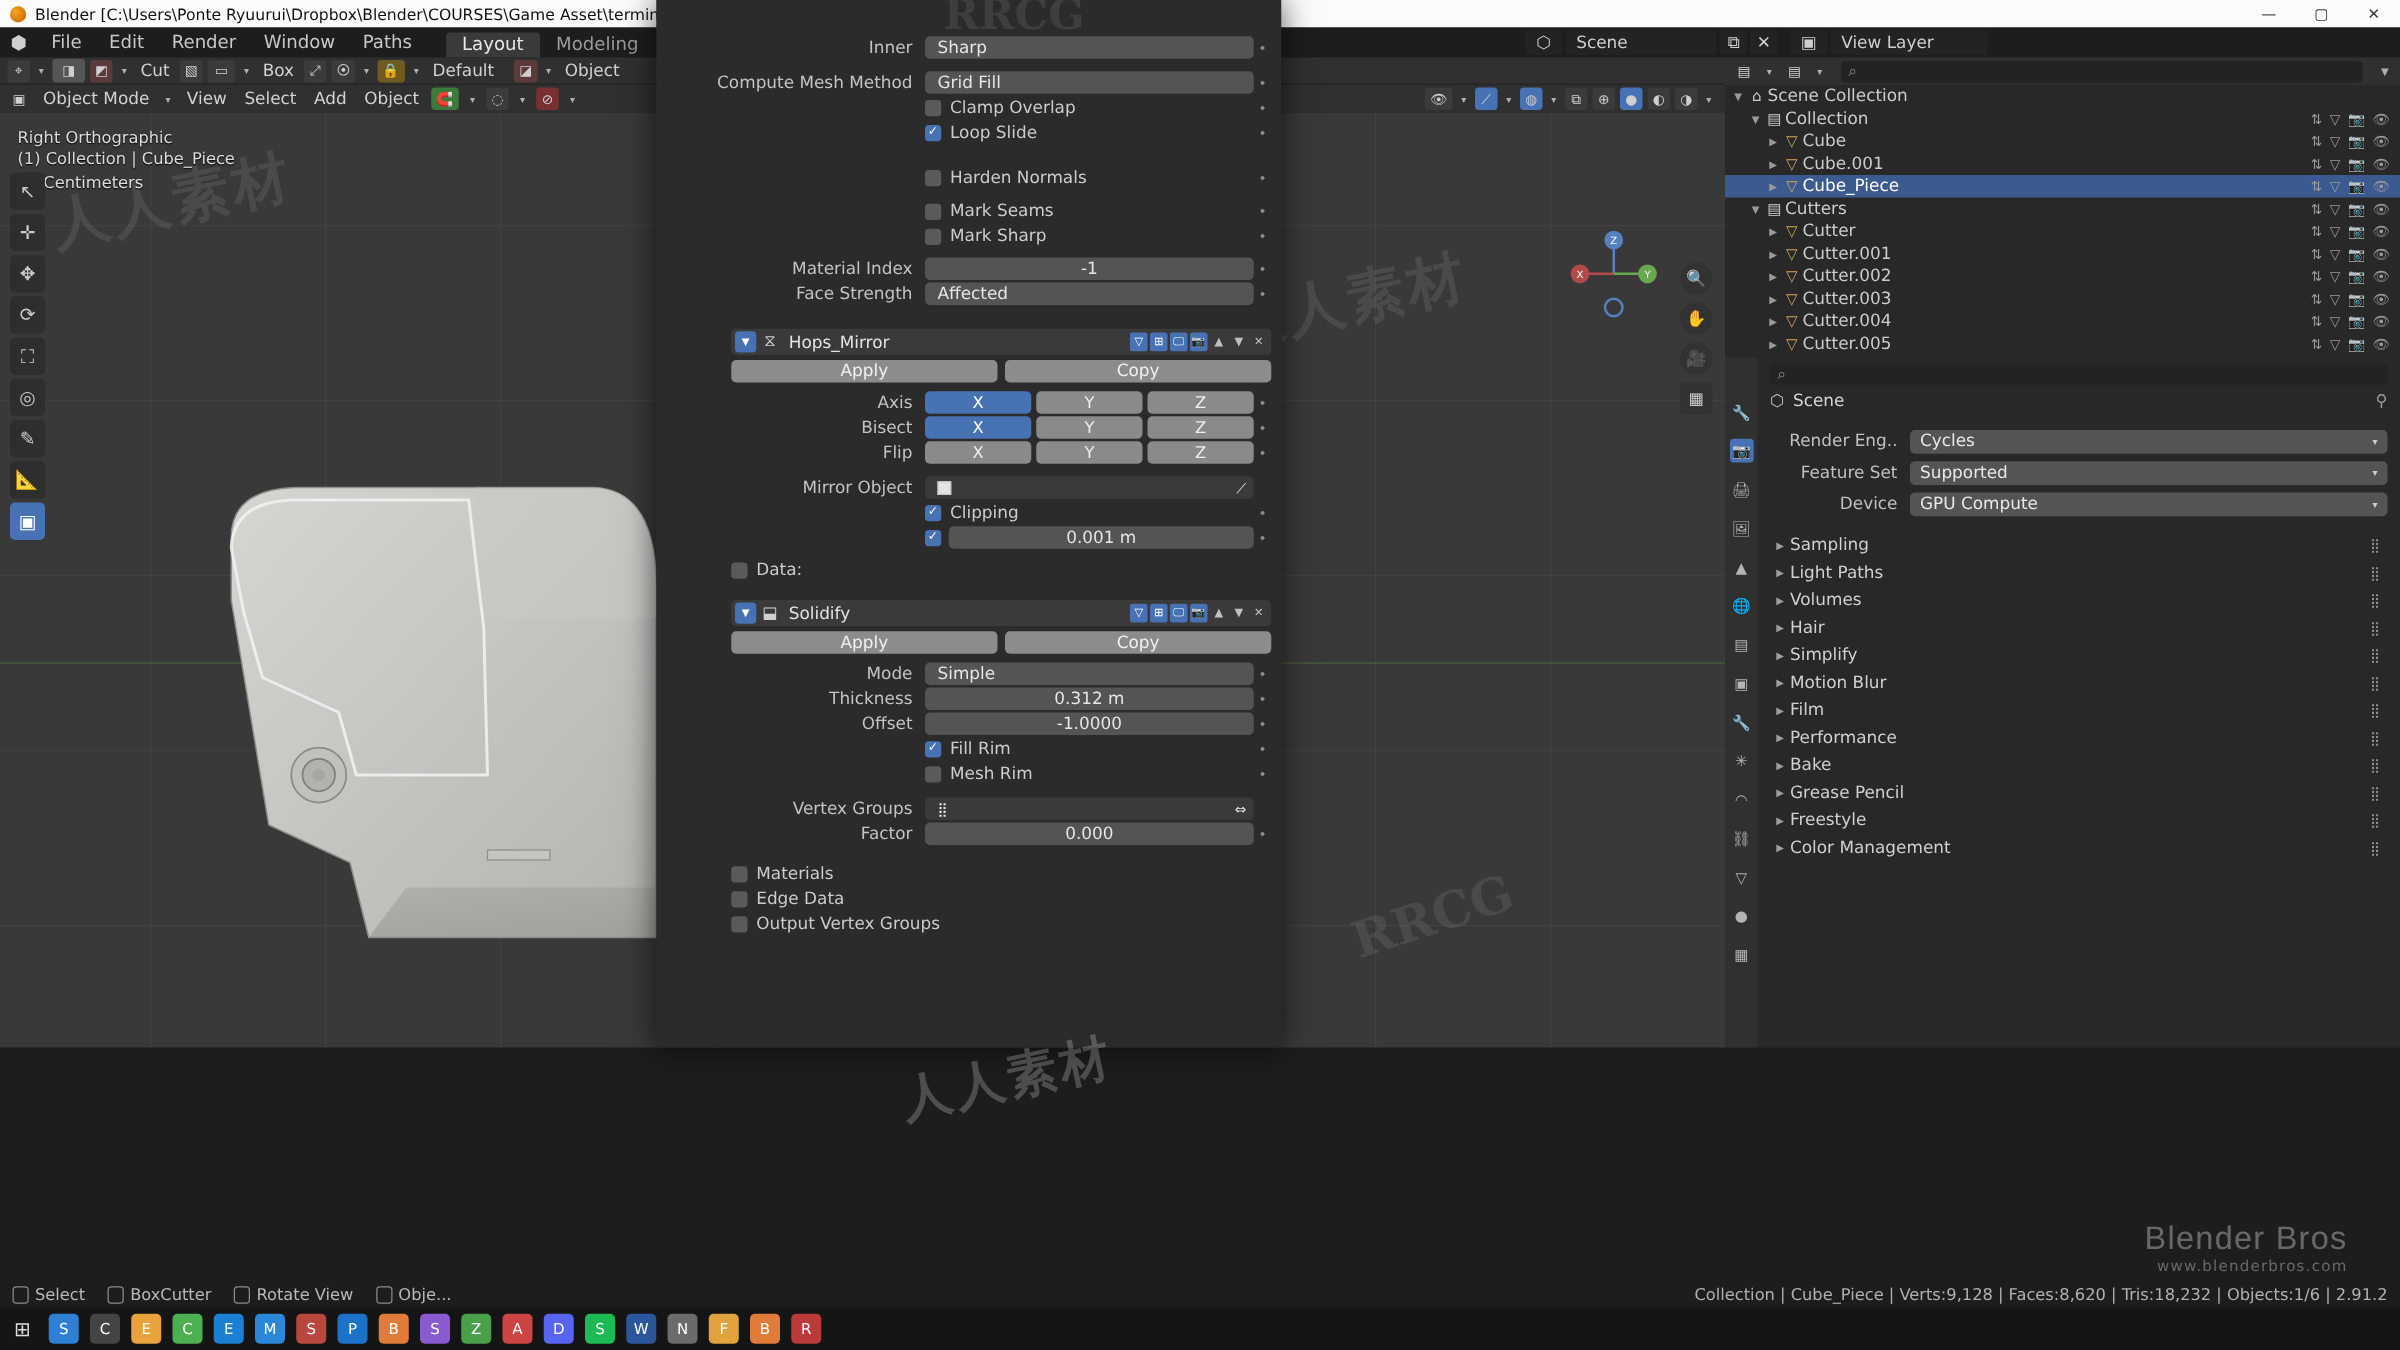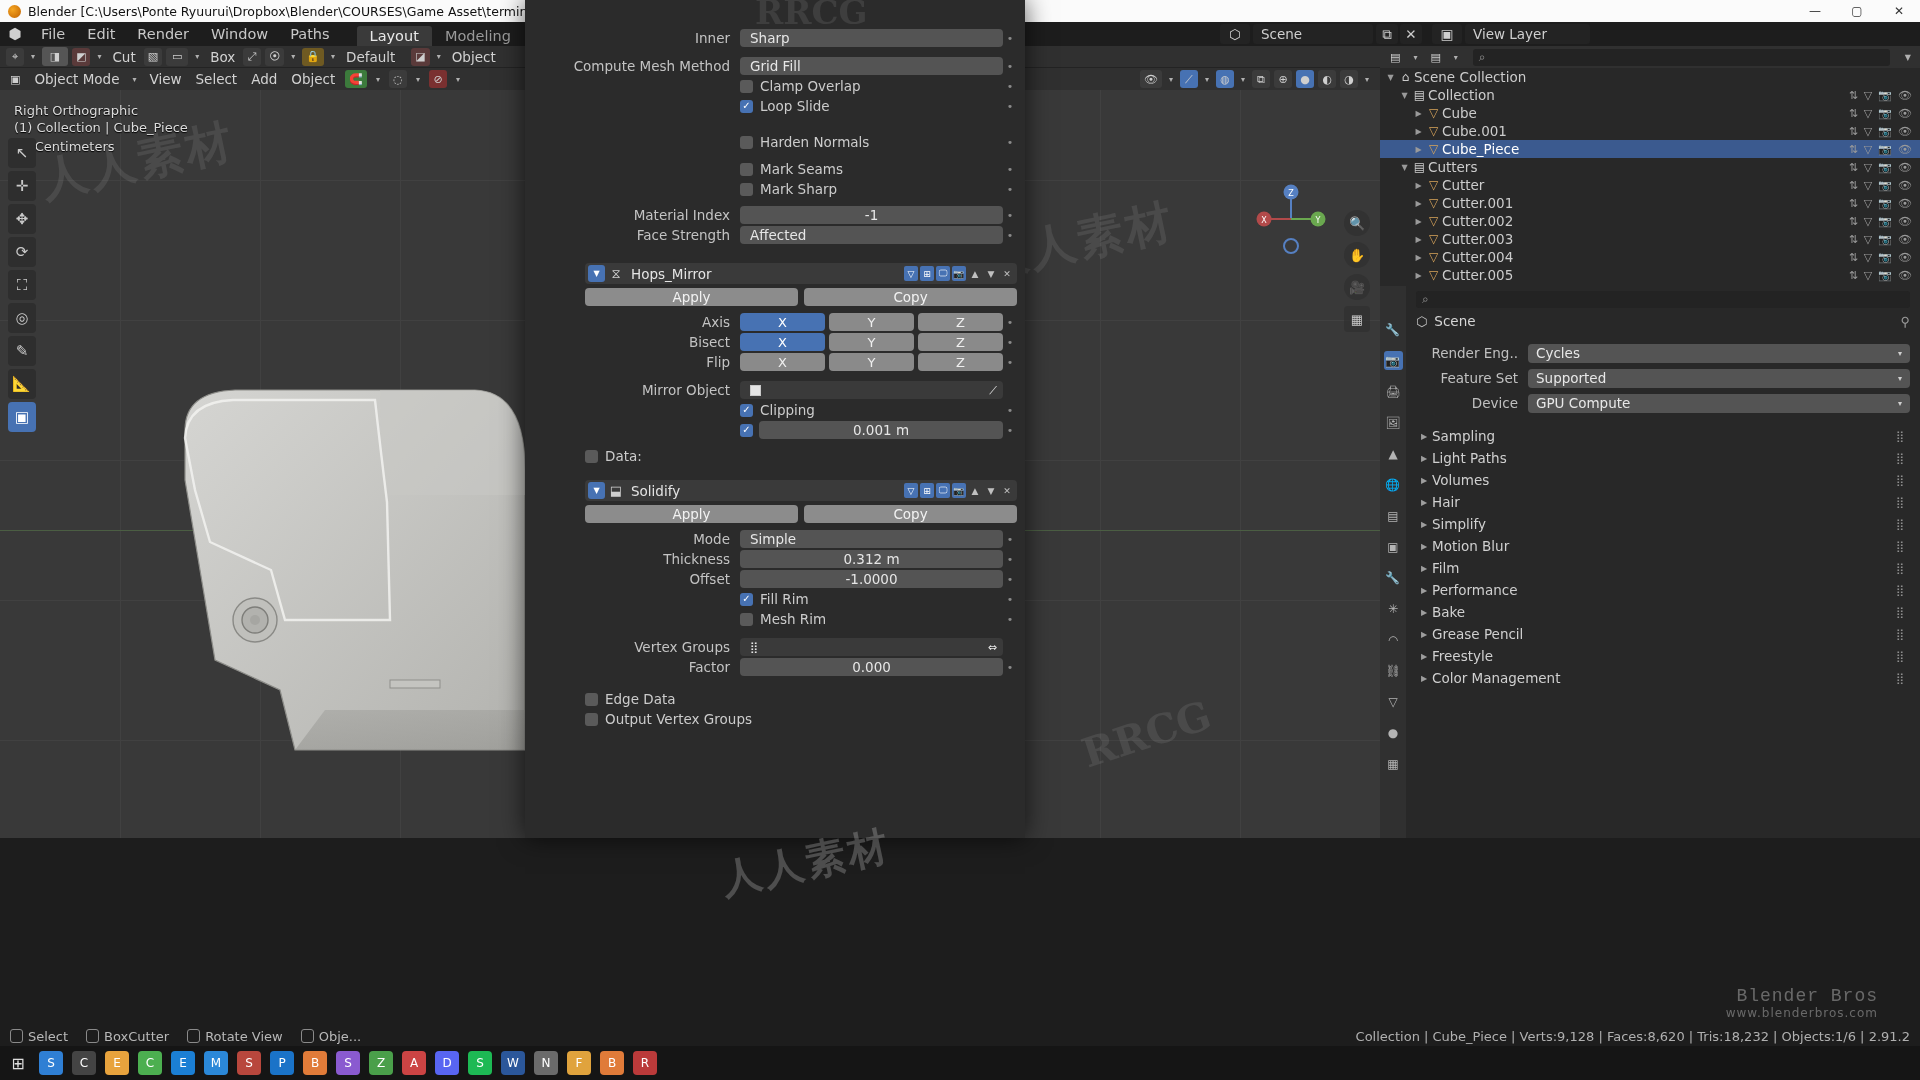--- a/index.html
+++ b/index.html
@@ -146,21 +146,21 @@
   .tkicon { width:24px; height:24px; border-radius:4px; display:flex;
     align-items:center; justify-content:center; font-size:12px; color:#fff; }
 
   
   .wm { position:absolute; color:rgba(255,255,255,.09); font-weight:bold;
     pointer-events:none; user-select:none; }
   .wm-cn { font-size:46px; transform:rotate(-12deg); letter-spacing:3px; }
   .wm-rr { font-size:40px; font-family:"DejaVu Serif", serif; transform:rotate(-18deg); }
   #bb { position:absolute; right:42px; bottom:60px; text-align:right;
     color:rgba(210,210,210,.42); }
-  #bb .t1 { font-size:18px; font-family:Liberation Mono, monospace; letter-spacing:1px; }
+  #bb .t1 { font-size:26px; font-family:Liberation Sans, sans-serif; letter-spacing:1px; }
   #bb .t2 { font-size:12px; letter-spacing:1px; }
 </style>
 </head>
 <body>
 
 <div id="titlebar">
   <div class="bicon"></div>
   <span>Blender [C:\Users\Ponte Ryuurui\Dropbox\Blender\COURSES\Game Asset\terminal2_save3.blend]</span>
   <div class="wbtns">
     <div>—</div>
@@ -542,20 +542,24 @@
     <div class="dot"></div>
   </div>
   <div class="row">
     <div class="lbl">Factor</div>
     <div class="field">0.000</div>
     <div class="dot">•</div>
   </div>
 
   <div style="height:12px"></div>
   <div style="padding-left:60px">
+    <div class="cbrow" style="height:20px">
+      <div class="cb"></div>
+      <span class="cbtxt">Materials</span>
+    </div>
     <div class="cbrow" style="height:20px">
       <div class="cb"></div>
       <span class="cbtxt">Edge Data</span>
     </div>
     <div class="cbrow" style="height:20px">
       <div class="cb"></div>
       <span class="cbtxt">Output Vertex Groups</span>
     </div>
   </div>
 

